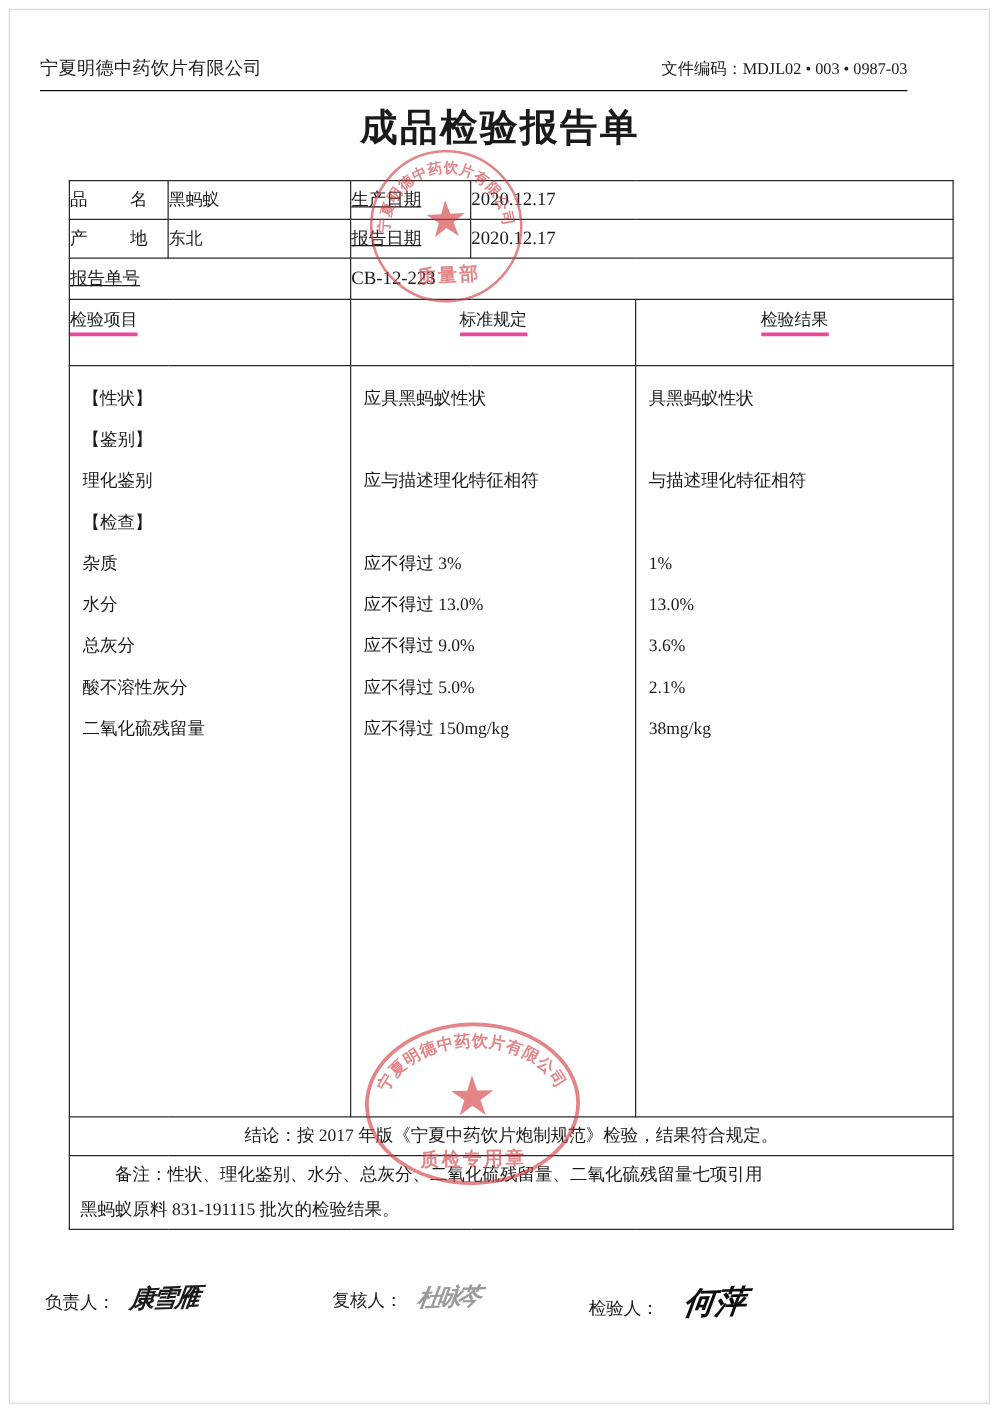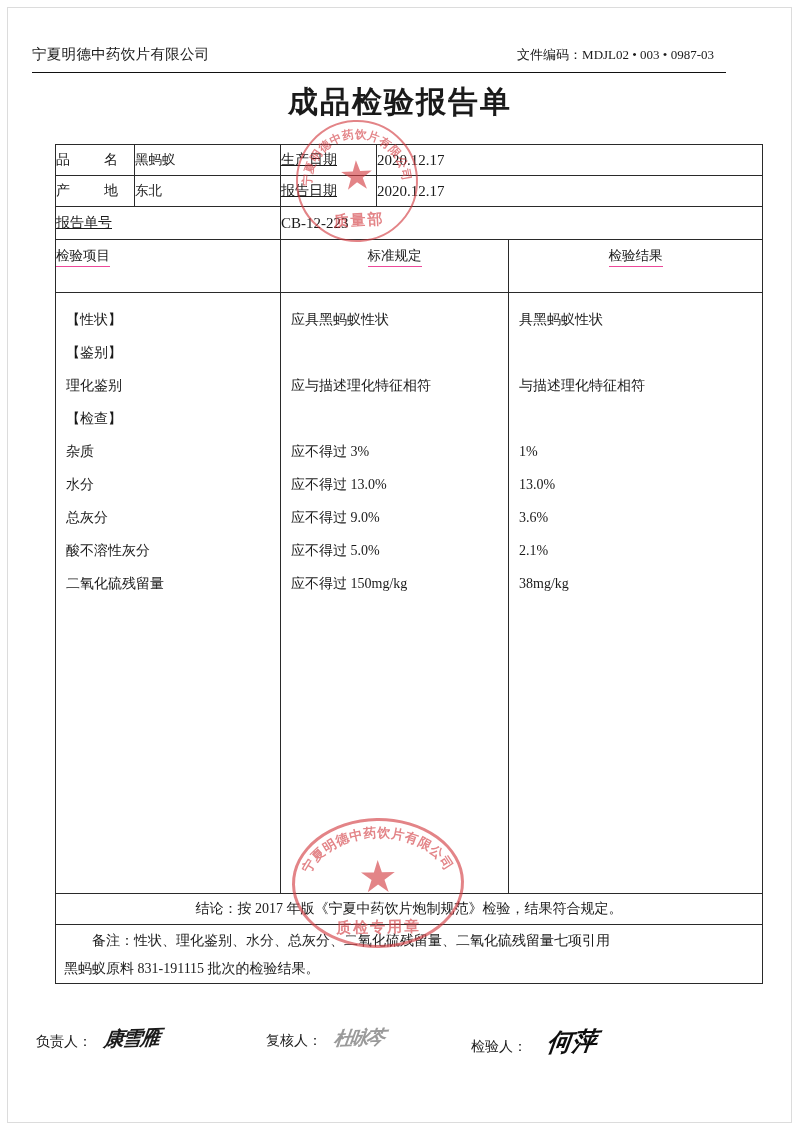--- a/index.html
+++ b/index.html
@@ -44,21 +44,21 @@
   }
   .hdr-company {
     position: absolute;
     left: 0; top: 0;
     font-size: 14.5px;
     letter-spacing: 0.3px;
     white-space: nowrap;
   }
   .hdr-code {
     position: absolute;
-    right: 12px; top: 1px;
+    right: 0; top: 1px;
     font-size: 13px;
     white-space: nowrap;
   }
   .hdr-rule {
     position: absolute;
     left: 32px; top: 72px;
     width: 694px;
     height: 0;
     border-top: 1.6px solid #111;
   }
@@ -119,21 +119,21 @@
   
   .res-hdr td {
     height: 52px;
     vertical-align: top;
   }
   .res-hdr .h-inner {
     padding: 7px 0 0 0;
   }
   .u-title {
     display: inline-block;
-    border-bottom: 1px solid #ec4899;
+    border-bottom: 3px solid #ec4899;
     padding-bottom: 1px;
     font-size: 13.5px;
   }
   .h-left { padding-left: 10px; }
   .h-mid  { text-align: center; padding-left: 6px; }
   .h-right{ text-align: center; padding-left: 6px; }
 
   
   .res-body td {
     vertical-align: top;

